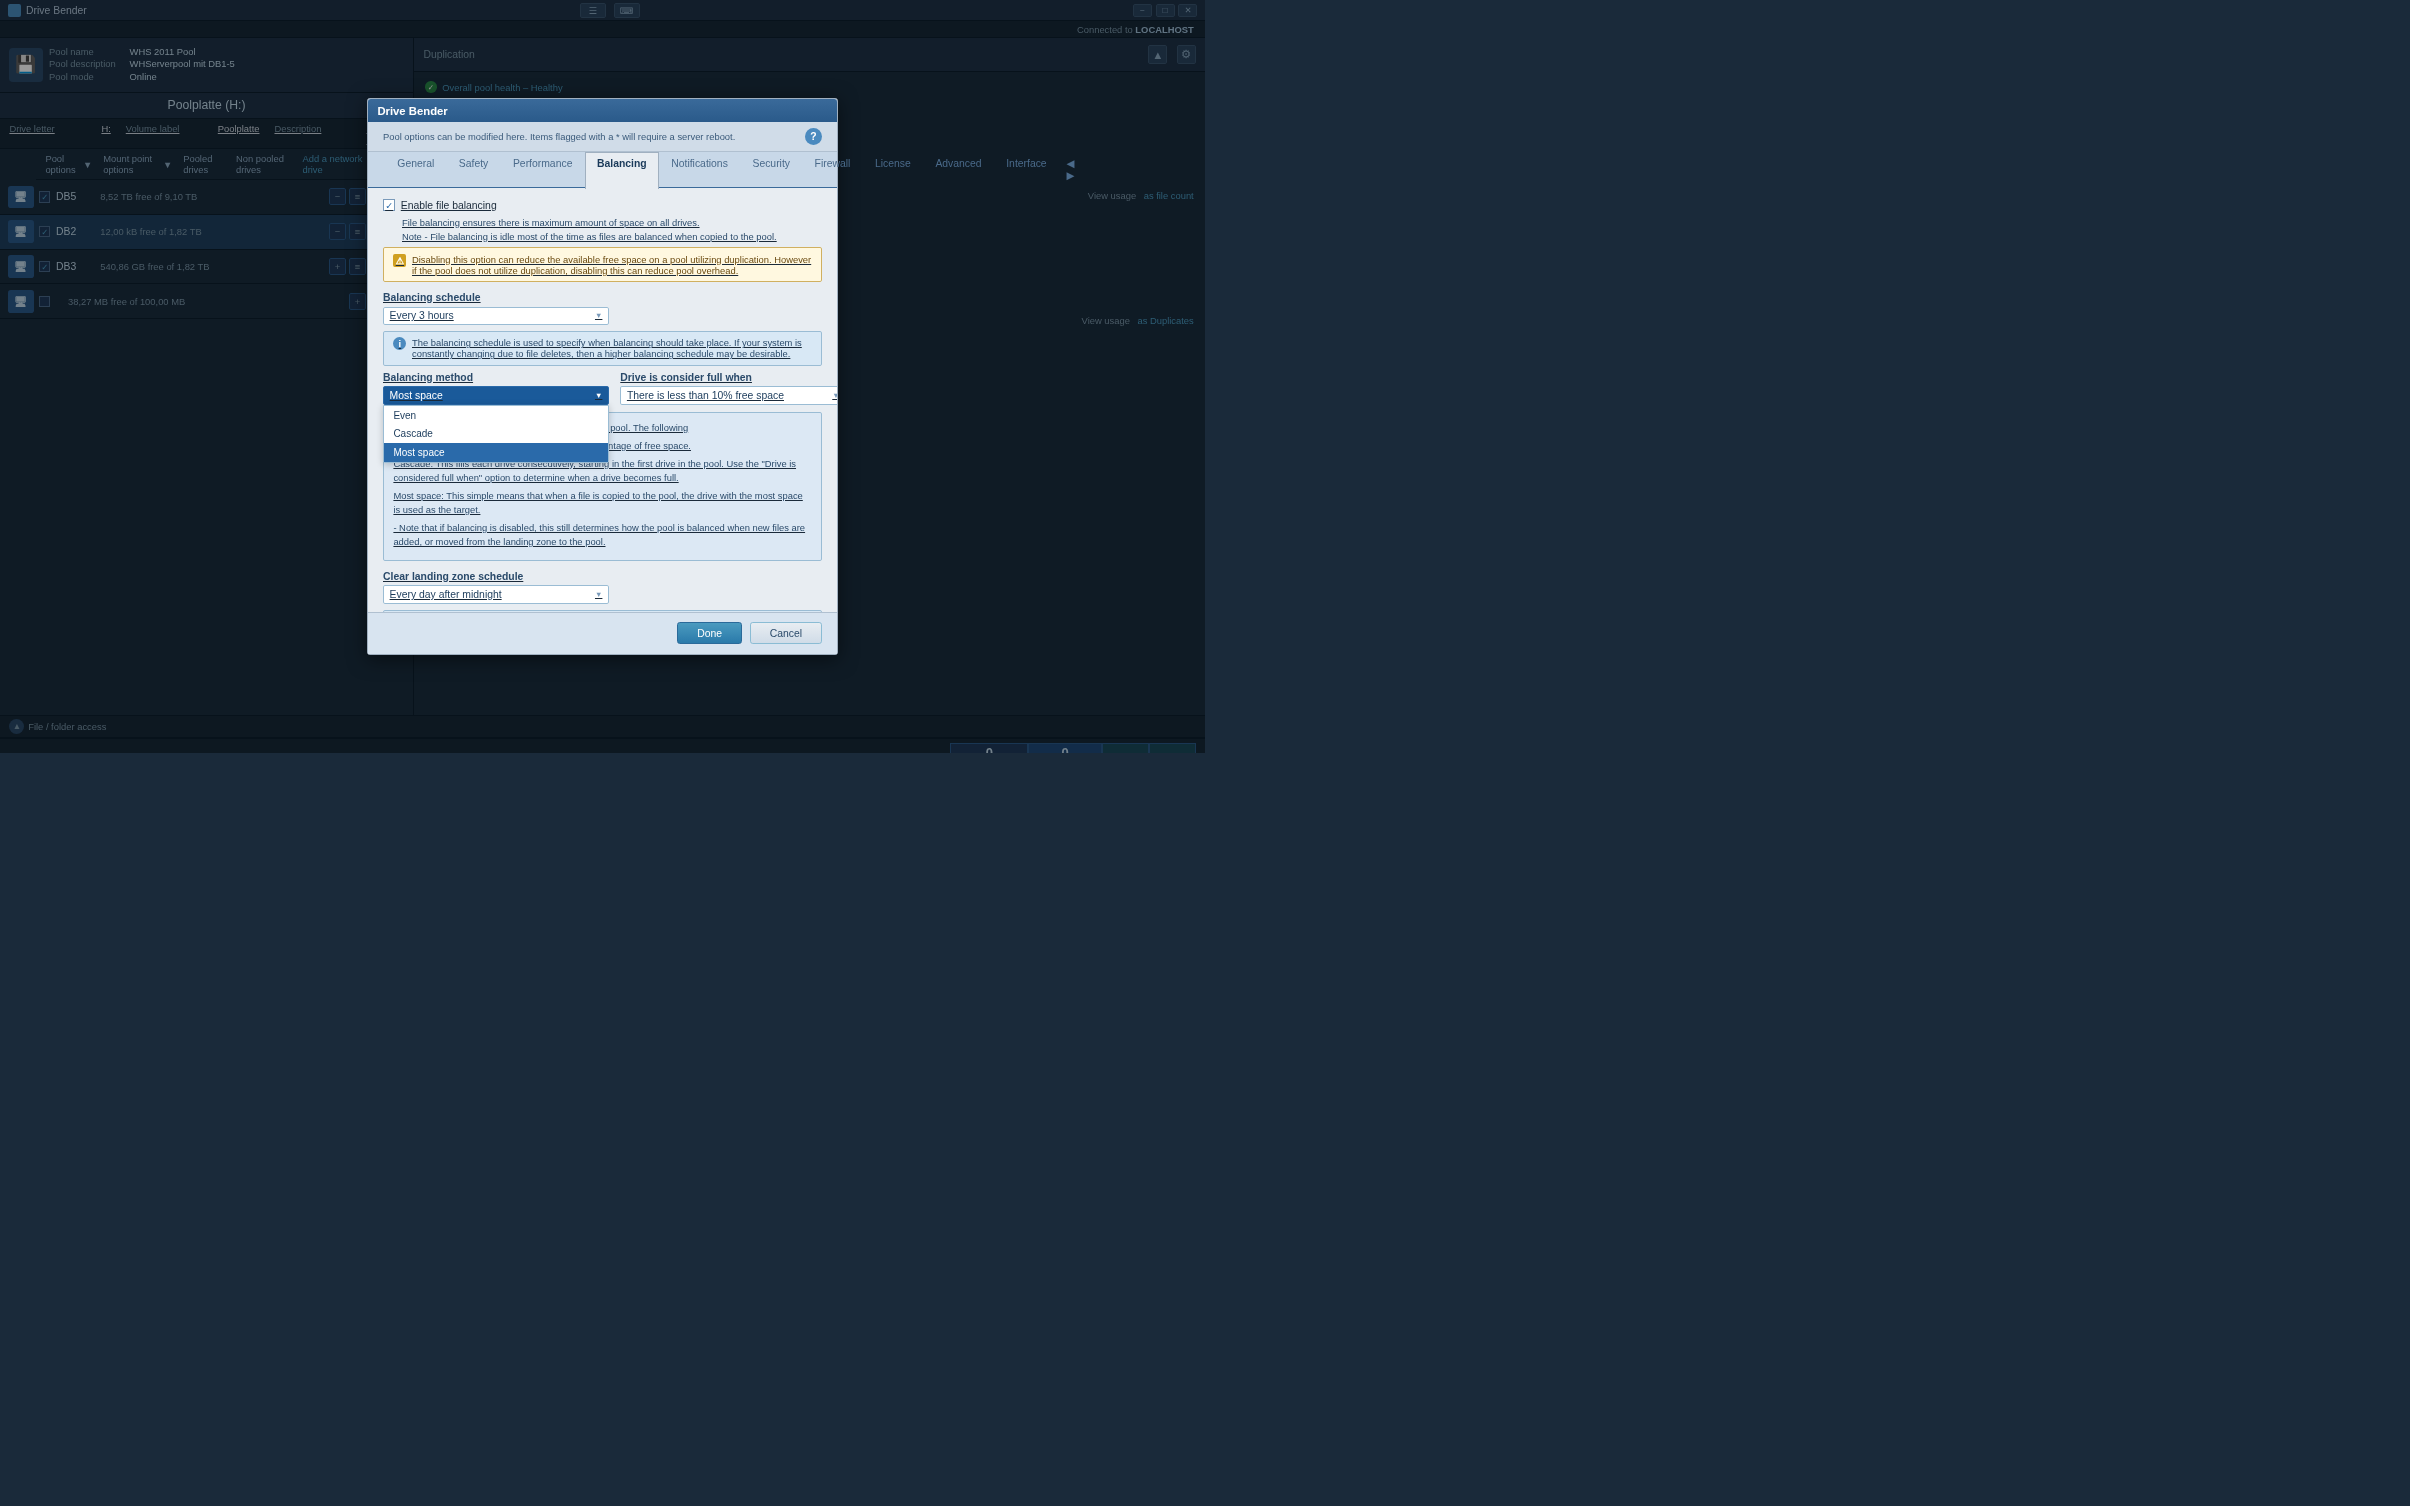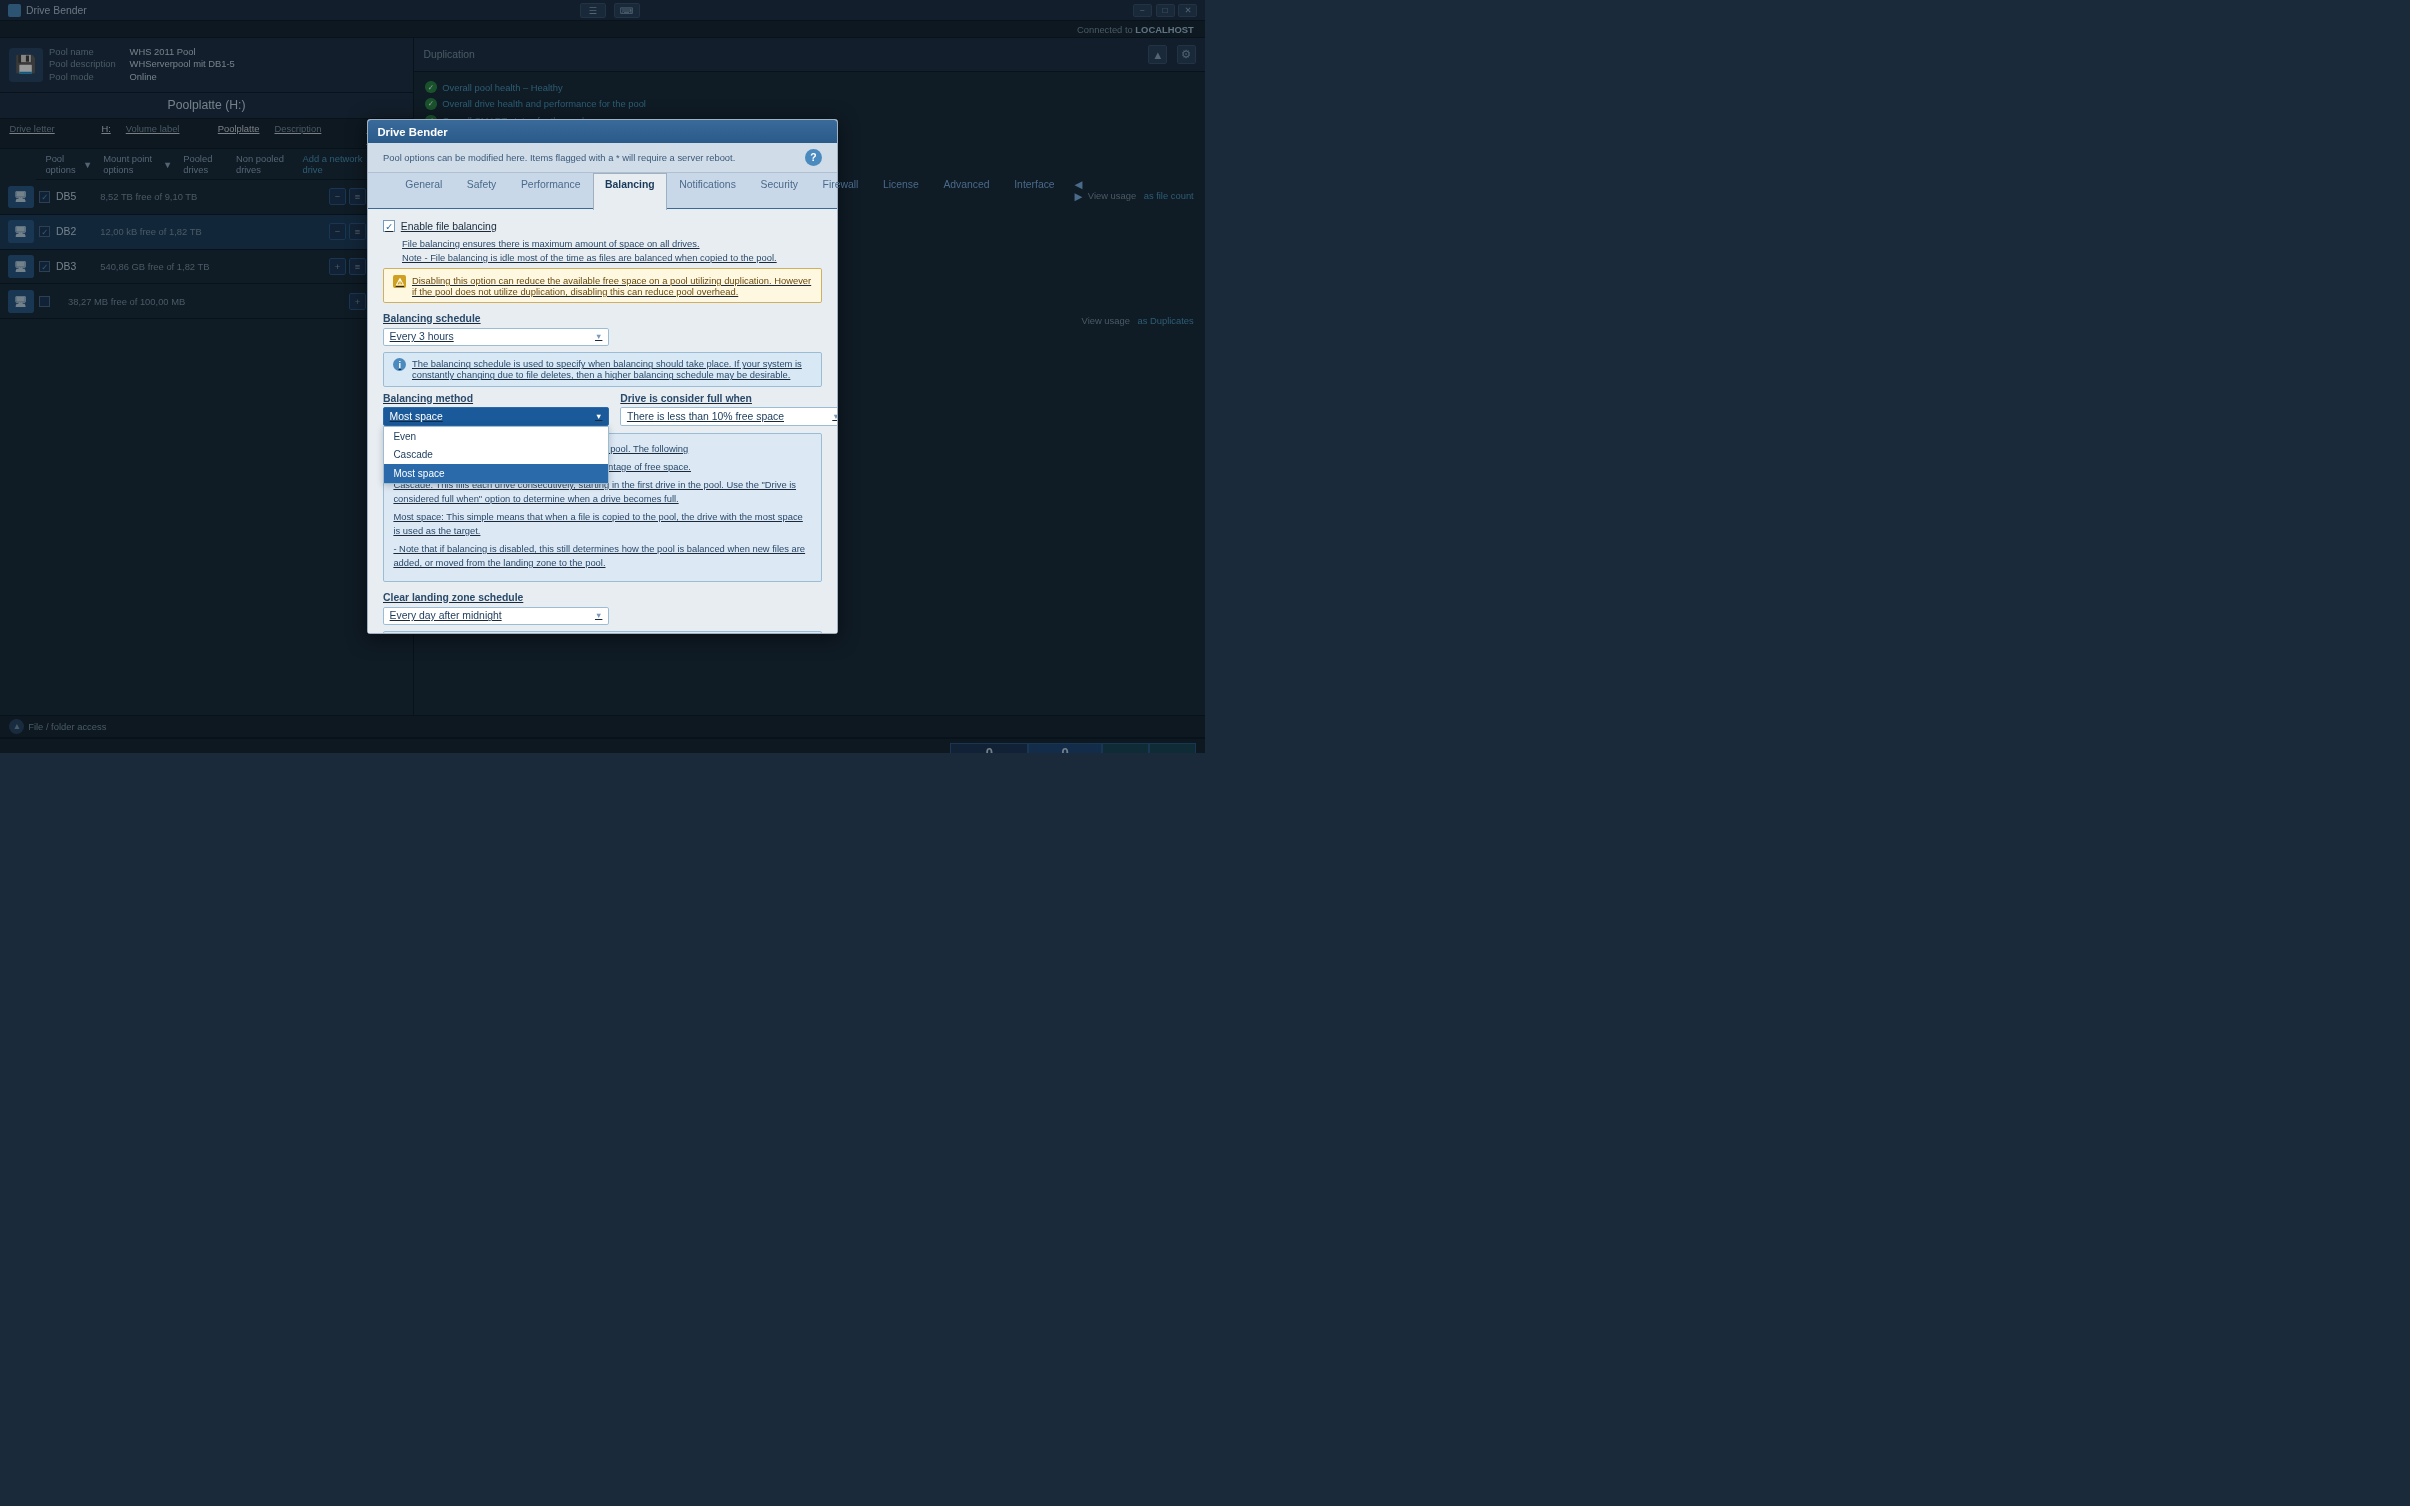--- a/index.html
+++ b/index.html
@@ -570,21 +570,21 @@
       font-size: 10.4px;
       font-weight: bold;
       cursor: pointer;
     }
 
     
     .dialog-tabs {
       display: flex;
       background: #c8d8e8;
       border-bottom: 1.9px solid #3a6a9a;
-      padding: 0 25px;
+      padding: 0 17px;
       gap: 0;
     }
     .dialog-tab {
       padding: 5.6px 11.3px;
       font-size: 10.4px;
       color: #4a6a8a;
       cursor: pointer;
       border: 0.9px solid transparent;
       border-bottom: none;
       margin-bottom: -1.9px;
@@ -1233,15 +1233,19 @@
           <span>Every day after midnight</span>
           <span class="select-arrow">▼</span>
         </div>
       </div>
       <div class="info-box">
         
         
       </div>
     </div>
 
+    <div class="dialog-footer">
+      <button class="dialog-btn primary">Done</button>
+      <button class="dialog-btn secondary">Cancel</button>
+    </div>
   </div>
 </div>
 
 
 </body></html>

